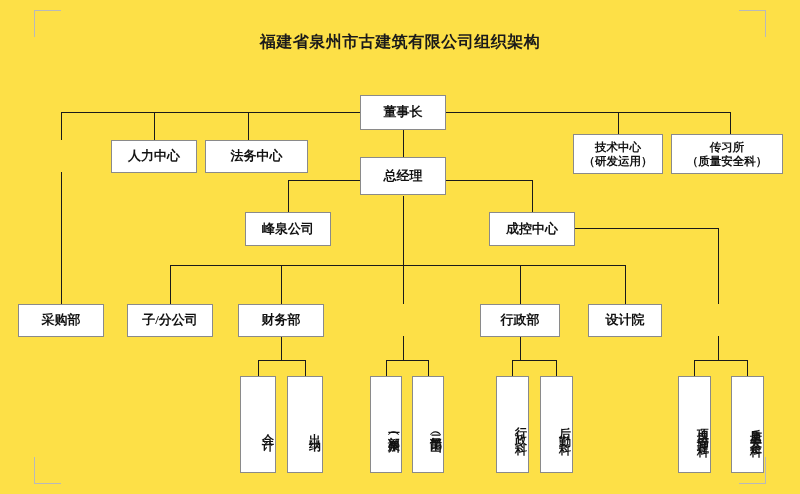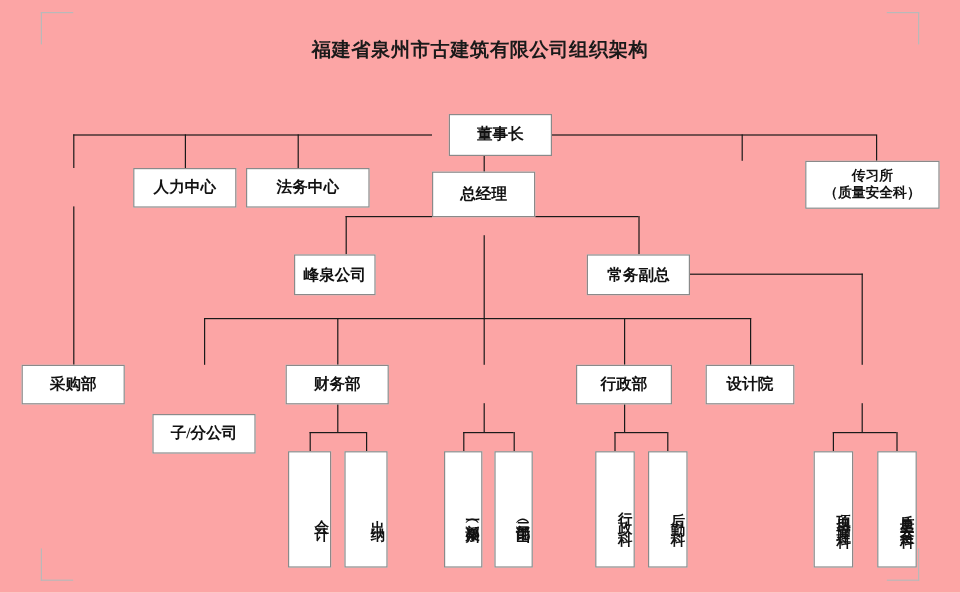--- a/index.html
+++ b/index.html
@@ -7,21 +7,21 @@
     padding: 0;
     background: #ffffff;
   }
   body {
     font-family: "Liberation Serif", "DejaVu Serif", serif;
   }
   #page {
     position: relative;
     width: 800px;
     height: 494px;
-    background: #fca5a5;
+    background: #fde047;
     overflow: hidden;
   }
 
   
   .crop {
     position: absolute;
     border-color: #b9b9b9;
     border-style: solid;
     width: 26px;
     height: 26px;
@@ -135,56 +135,60 @@
   <div class="ln v" style="left:520px; top:336px; height:24px;"></div>
   <div class="ln h" style="left:512px; top:360px; width:44px;"></div>
   <div class="ln v" style="left:512px; top:360px; height:16px;"></div>
   <div class="ln v" style="left:556px; top:360px; height:16px;"></div>
 
   <div class="ln v" style="left:718px; top:336px; height:24px;"></div>
   <div class="ln h" style="left:694px; top:360px; width:53px;"></div>
   <div class="ln v" style="left:694px; top:360px; height:16px;"></div>
   <div class="ln v" style="left:747px; top:360px; height:16px;"></div>
 
-  <div class="node" style="left:360px; top:95px; width:86px; height:35px;margin-left:14px;">
+  <div class="node" style="left:360px; top:95px; width:86px; height:35px;">
     <span>董事长</span>
   </div>
 
 
   <div class="node" style="left:111px; top:140px; width:86px; height:33px;">
     <span>人力中心</span>
   </div>
 
   <div class="node" style="left:205px; top:140px; width:103px; height:33px;">
     <span>法务中心</span>
   </div>
 
+  <div class="node two-line" style="left:573px; top:134px; width:90px; height:40px; flex-direction:column;">
+    <span>技术中心</span>
+    <span>（研发运用）</span>
+  </div>
 
   <div class="node two-line" style="left:671px; top:134px; width:112px; height:40px; flex-direction:column;">
     <span>传习所</span>
     <span>（质量安全科）</span>
   </div>
 
-  <div class="node" style="left:360px; top:143px; width:86px; height:38px;">
+  <div class="node" style="left:360px; top:157px; width:86px; height:38px;">
     <span>总经理</span>
   </div>
 
-  <div class="node" style="left:245px; top:212px; width:68px; height:34px;">
+  <div class="node" style="left:245px; top:212px; width:86px; height:34px;">
     <span>峰泉公司</span>
   </div>
 
   <div class="node" style="left:489px; top:212px; width:86px; height:34px;">
-    <span>常务副总</span>
+    <span>成控中心</span>
   </div>
 
   <div class="node" style="left:18px; top:304px; width:86px; height:33px;">
     <span>采购部</span>
   </div>
 
-  <div class="node" style="left:127px; top:304px; width:86px; height:33px;margin-top:41px;">
+  <div class="node" style="left:127px; top:304px; width:86px; height:33px;">
     <span>子/分公司</span>
   </div>
 
   <div class="node" style="left:238px; top:304px; width:86px; height:33px;">
     <span>财务部</span>
   </div>
 
 
   <div class="node" style="left:588px; top:304px; width:74px; height:33px;">
     <span>设计院</span>

